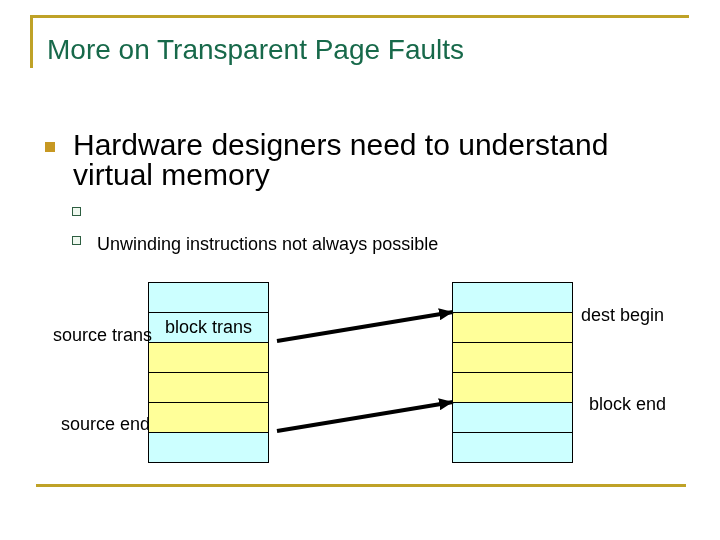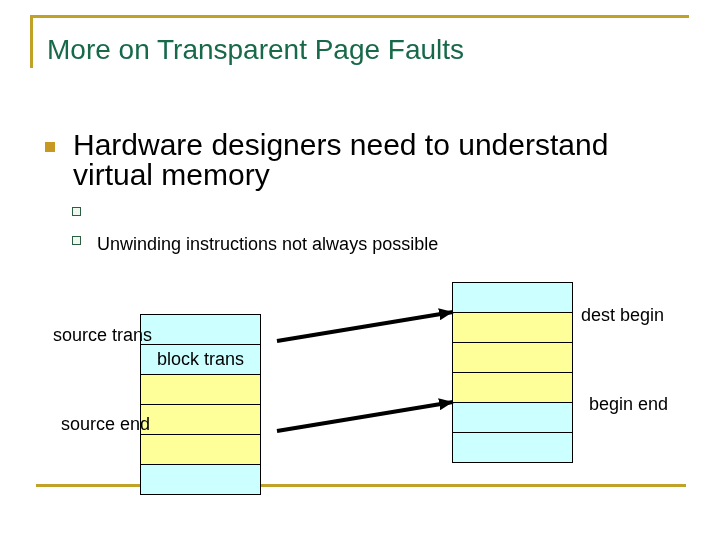--- a/index.html
+++ b/index.html
@@ -23,21 +23,21 @@
   }
   .sub-marker.m1{top:207px;}
   .sub-marker.m2{top:236px;}
   .sub-text{position:absolute;left:97px;font-size:18px;line-height:21px;white-space:pre-wrap;}
   .sub-text.t1{top:194px;margin-top:40px;}
   .sub-text.t2{top:230px;}
   .column{
     position:absolute;top:282px;width:121px;height:181px;box-sizing:border-box;
     border:1px solid var(--cell-border,#000);display:flex;flex-direction:column;
   }
-  .source-column{left:140px;margin-top:32px;}
+  .source-column{left:148px;}
   .dest-column{left:452px;}
   .mem-cell{
     flex:1;border-top:1px solid var(--cell-border,#000);box-sizing:border-box;
     display:flex;align-items:center;justify-content:center;font-size:18px;
   }
   .mem-cell:first-child{border-top:none;}
   .diagram-label{position:absolute;font-size:18px;line-height:21px;white-space:nowrap;}
   .source-begin{left:40px;top:325px;width:112px;text-align:right;}
   .source-end{left:40px;top:414px;width:110px;text-align:right;}
   .dest-begin{left:581px;top:305px;}
@@ -90,15 +90,15 @@
         <path class="head" d="M0,0 L3.5,1.5 L0,3 Z"></path>
       </marker>
     </defs>
     <line x1="277" y1="341" x2="453" y2="312" marker-end="url(#ah)"></line>
     <line x1="277" y1="431" x2="453" y2="402" marker-end="url(#ah)"></line>
   </svg>
 
   <div class="diagram-label source-begin">source trans</div>
   <div class="diagram-label dest-begin">dest begin</div>
   <div class="diagram-label source-end">source end</div>
-  <div class="diagram-label dest-end">begin end</div>
+  <div class="diagram-label dest-end">block end</div>
 
 </div>
 
 </body></html>

